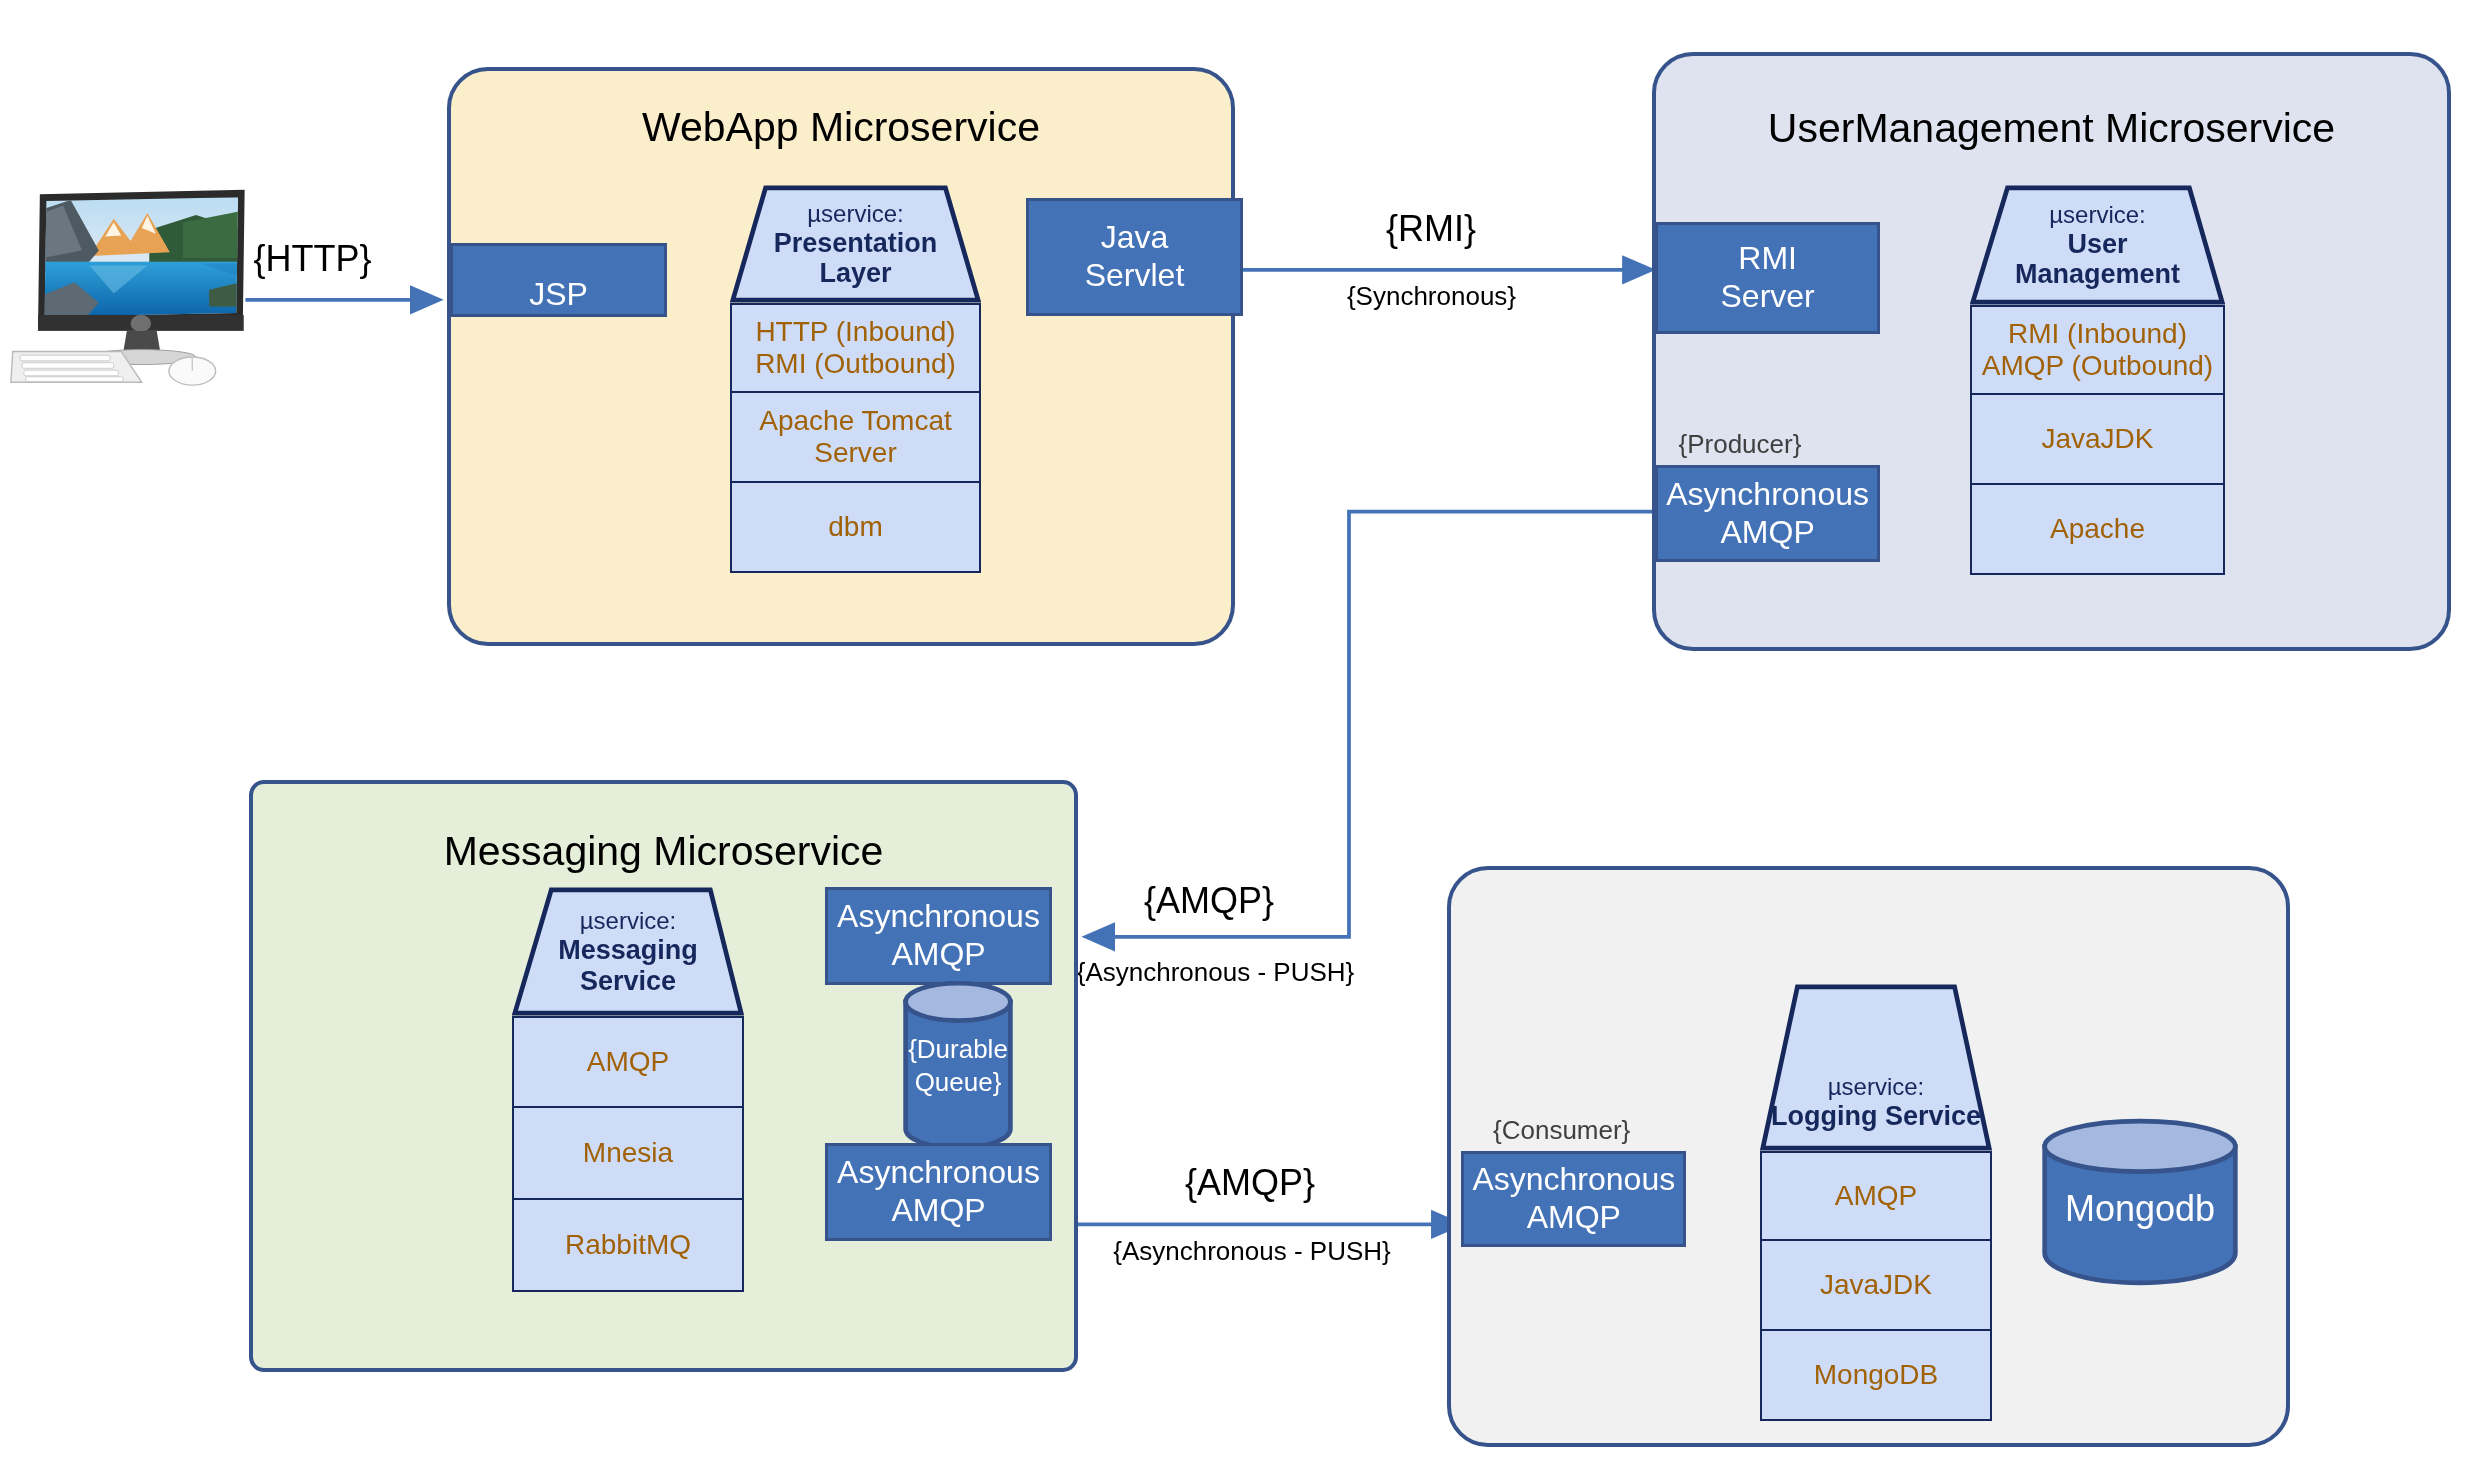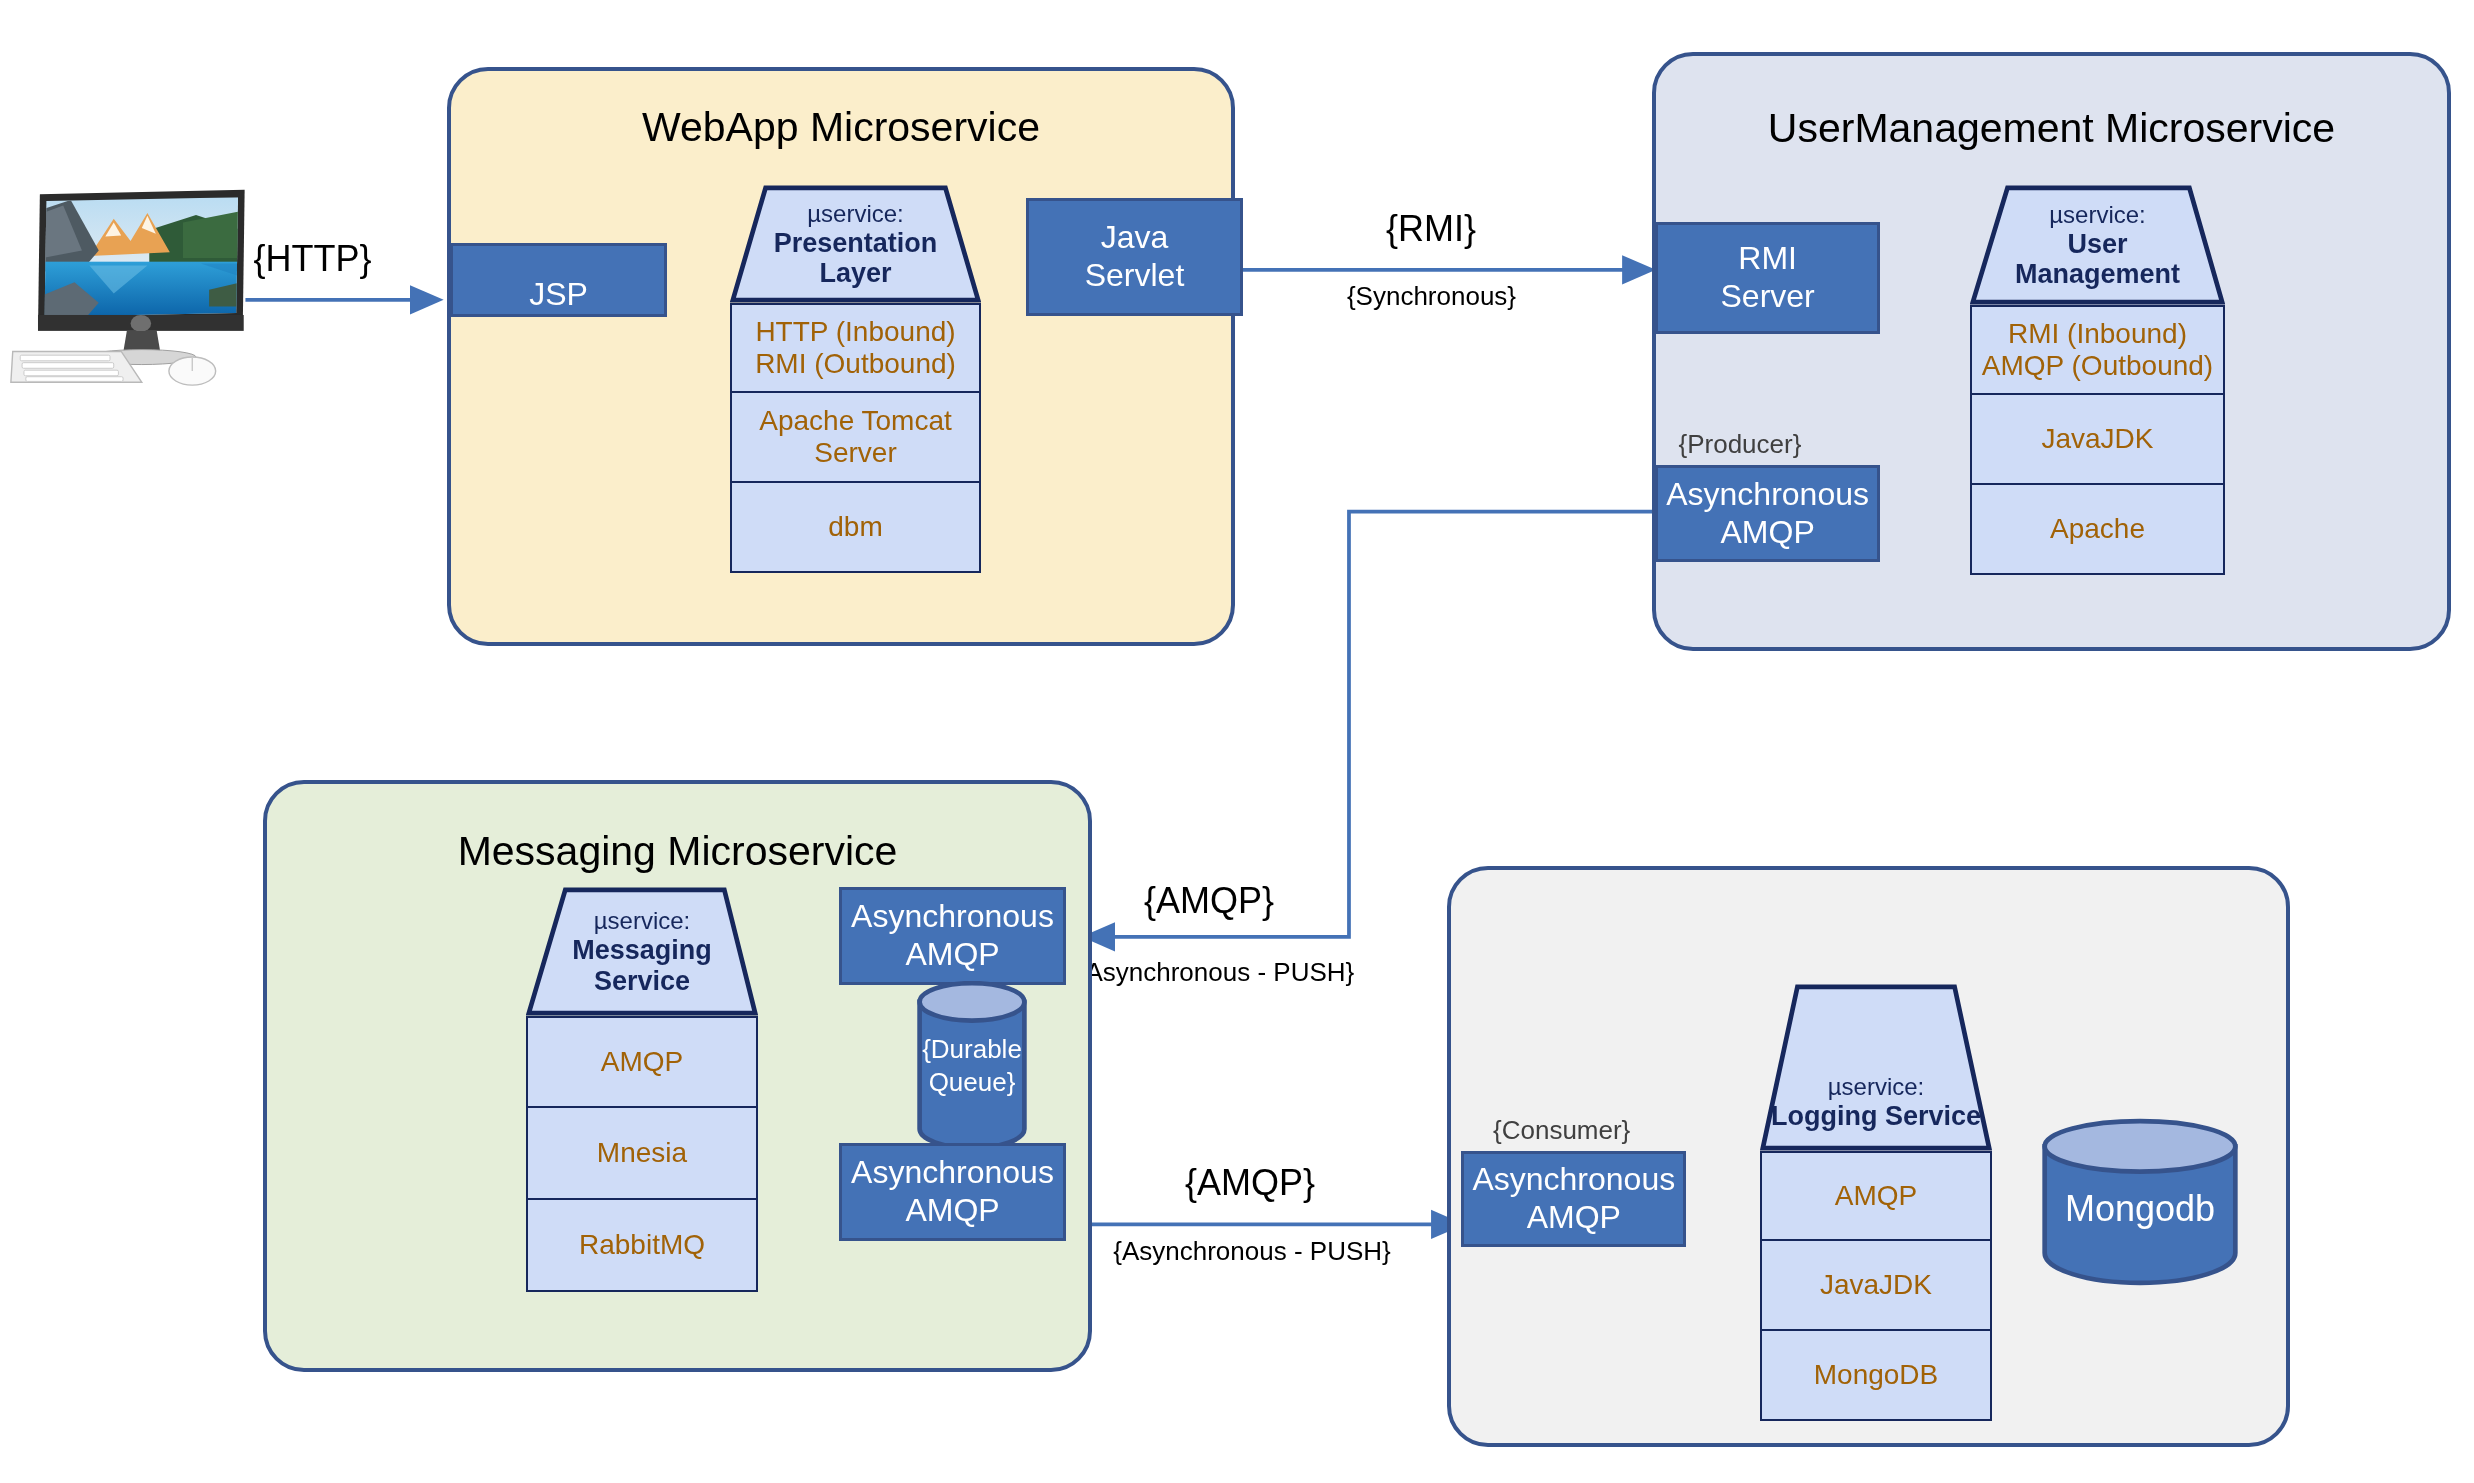--- a/index.html
+++ b/index.html
@@ -255,21 +255,21 @@
 Management</span>
         </span>
       </div>
       <div class="row first" style="height:90px;white-space:pre-line;">RMI (Inbound)
 AMQP (Outbound)</div>
       <div class="row" style="height:90px;">JavaJDK</div>
       <div class="row" style="height:90px;">Apache</div>
     </div>
   </div>
 
-  <div class="msvc" style="left:263px;top:780px;width:829px;height:592px;background:#e5eed9;">
+  <div class="msvc" style="left:249px;top:780px;width:829px;height:592px;background:#e5eed9;border-radius:15px;">
     <div class="msvc-title" style="top:44px;">Messaging Microservice</div>
 
     <div class="stack" style="left:259px;top:103px;width:232px;">
       <div class="cap" style="height:129px;">
         <svg viewBox="0 0 248 138" preserveAspectRatio="none">
           <path d="M42,3 L212,3 L245,135 L3,135 Z" fill="#cfdcf7" stroke="#16275c" stroke-width="5"></path>
         </svg>
         <span class="captxt">
           <span class="mu">µservice:</span>
           <span class="nm" style="white-space:pre-line;">Messaging

